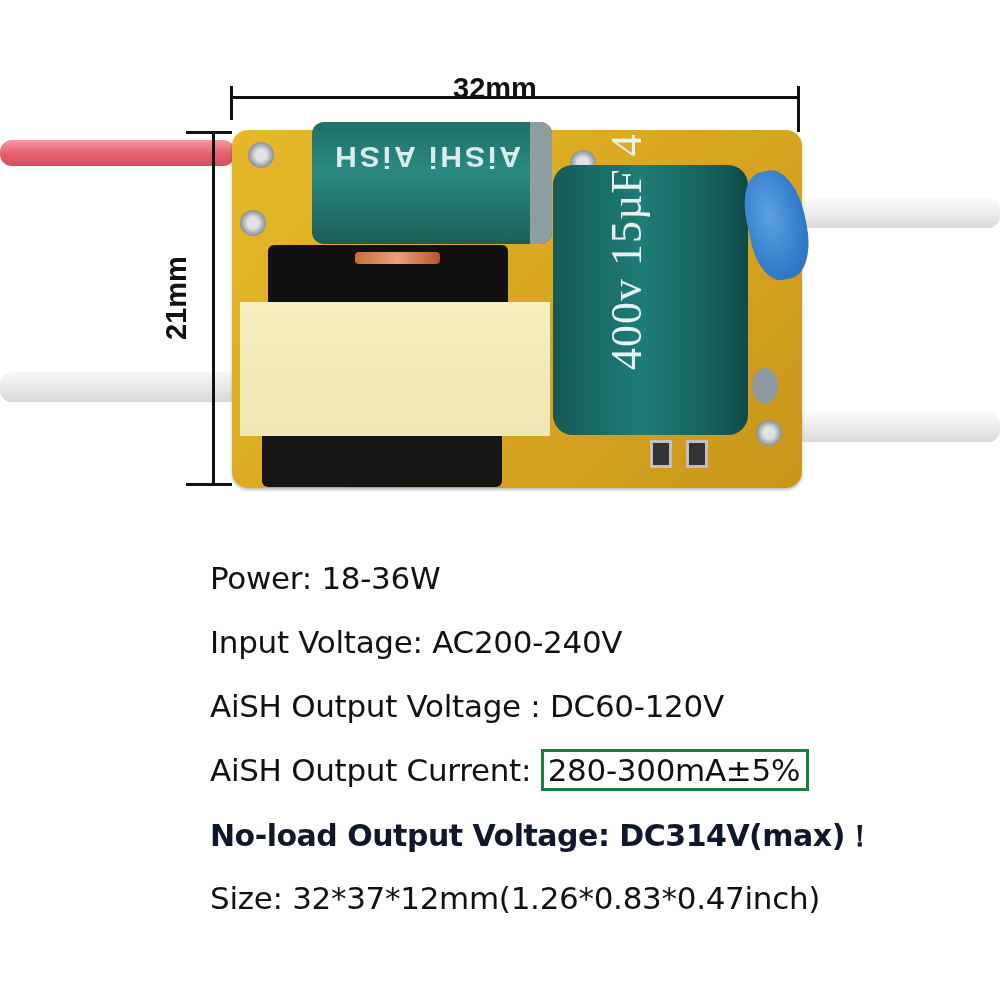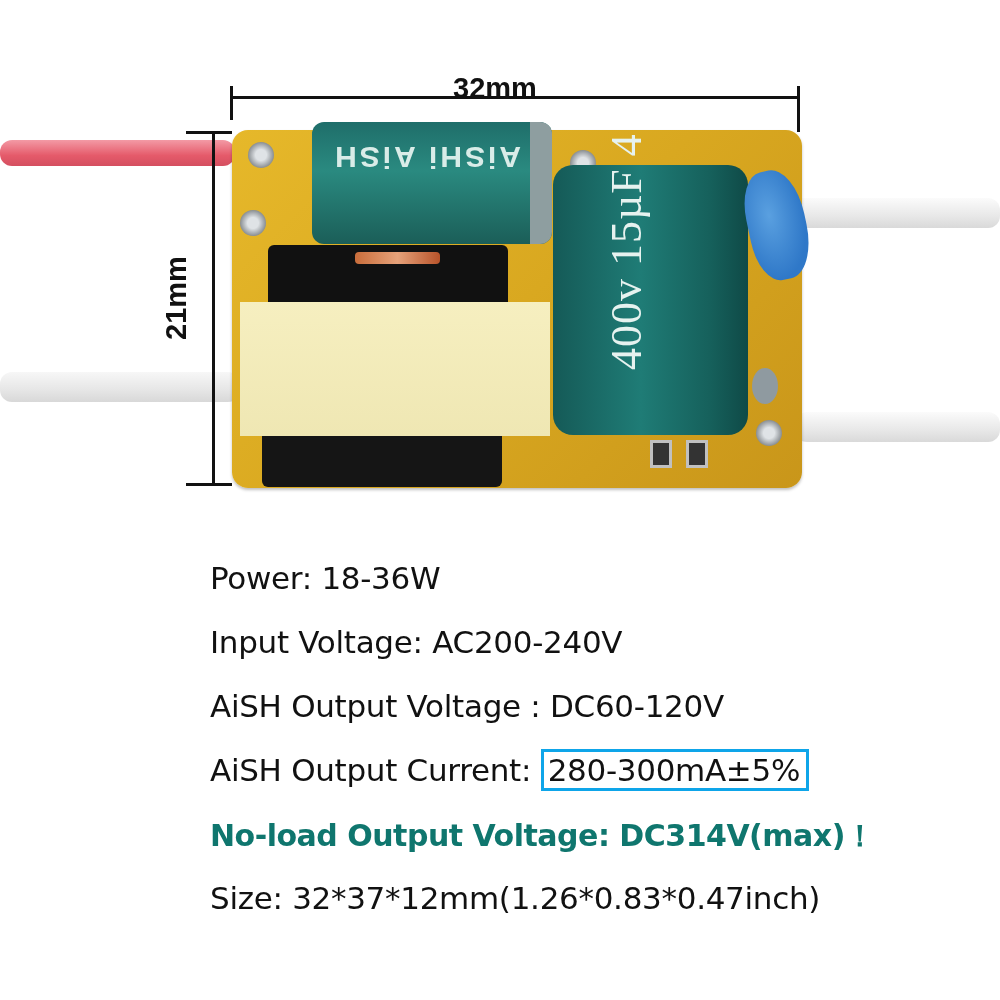--- a/index.html
+++ b/index.html
@@ -41,22 +41,22 @@
   .dim-v { left:212px; top:132px; width:3px; height:352px; }
   .dim-v-t { left:186px; top:131px; width:46px; height:3px; }
   .dim-v-b { left:186px; top:483px; width:46px; height:3px; }
 
   .dim-label-h { position:absolute; left:453px; top:72px; font-family:"Liberation Sans",sans-serif; font-weight:bold; font-size:29px; color:#111; }
   .dim-label-v { position:absolute; left:160px; top:340px; font-family:"Liberation Sans",sans-serif; font-weight:bold; font-size:29px; color:#111; transform:rotate(-90deg); transform-origin:left top; }
 
   
   .specs { position:absolute; left:172px; top:560px; }
   .spec { position:absolute; left:0; white-space:nowrap; font-family:"DejaVu Sans",sans-serif; font-size:31px; color:#111; letter-spacing:-0.3px;margin-left:38px; }
-  .spec .boxed { border:3px solid #0ea5e9; padding:0 6px 0 4px; }
-  .spec.warn { color:#0f766e; font-weight:bold; font-size:30px; letter-spacing:-0.5px; }
+  .spec .boxed { border:3px solid #15803d; padding:0 6px 0 4px; }
+  .spec.warn { color:#0f172a; font-weight:bold; font-size:30px; letter-spacing:-0.5px; }
 </style>
 </head>
 <body>
 
 <div class="product">
   <div class="wire wire-red"></div>
   <div class="wire wire-white-l"></div>
   <div class="wire wire-white-r1"></div>
   <div class="wire wire-white-r2"></div>
 

